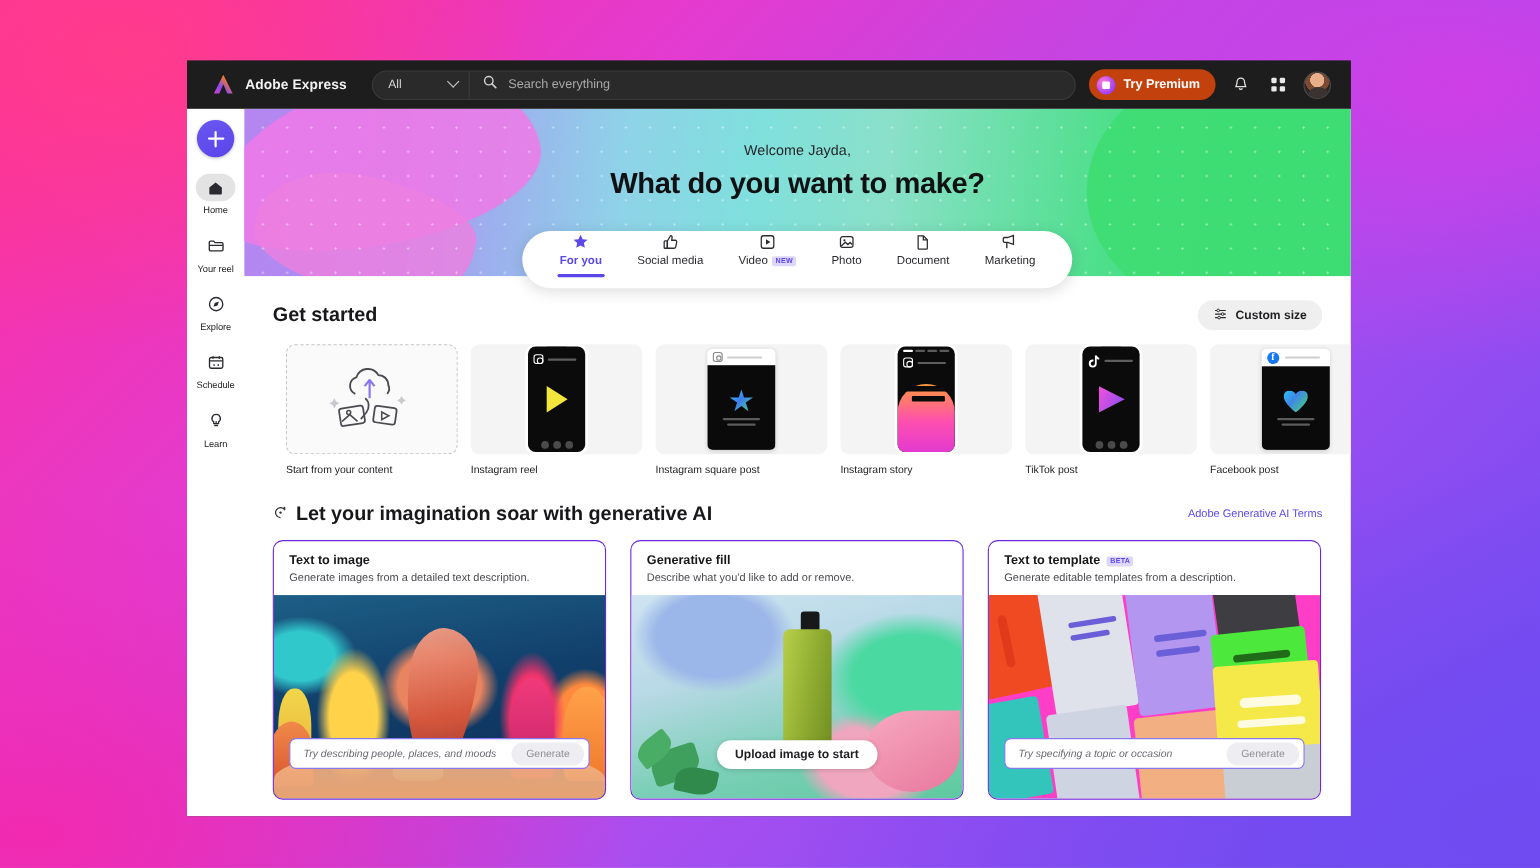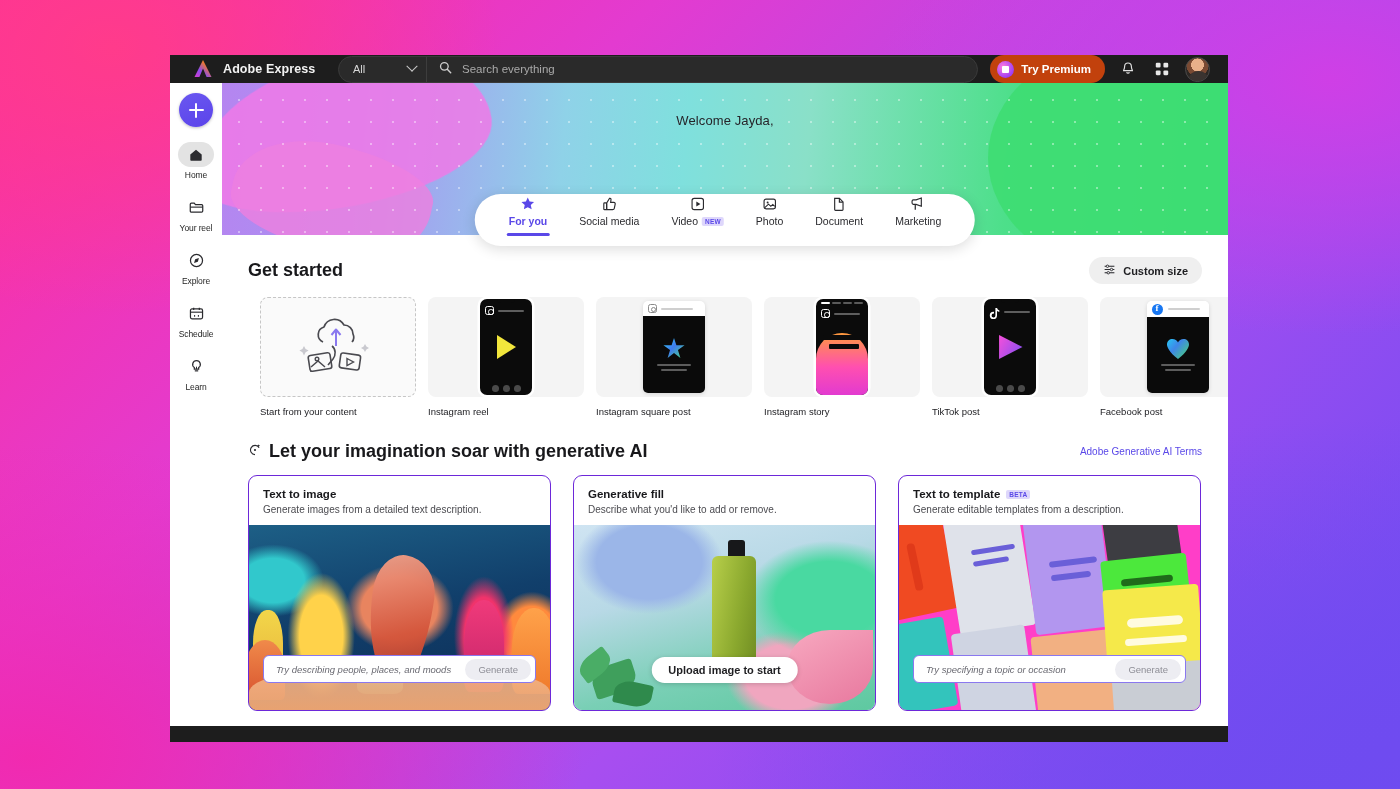--- a/index.html
+++ b/index.html
@@ -16,21 +16,21 @@
 
   
   #app-window {
     position: absolute; left: 170px; top: 55px;
     width: 1058px; height: 687px;
     background: #1d1d1d;
     overflow: hidden;
   }
 
   
-  #topbar { height: 28px; background: #1d1d1d; display: flex; align-items: center; padding: 0 12px; }
+  #topbar { height: 44px; background: #1d1d1d; display: flex; align-items: center; padding: 0 12px; }
   .brand { display: flex; align-items: center; gap: 9px; min-width: 152px; padding-left: 10px; }
   .logo-a { width: 22px; height: 22px; position: relative; }
   .brand-name { color: #f2f2f2; font-size: 12.5px; font-weight: bold; letter-spacing: .1px; }
 
   .searchwrap {
     display: flex; align-items: center; flex: 1; height: 27px;
     background: #2a2a2a; border: 1px solid #3a3a3a; border-radius: 14px;
     margin-left: 4px; margin-right: 12px; max-width: 660px;
   }
   .filter-sel {
@@ -360,20 +360,21 @@
 
     <div id="main">
 
       <div id="hero">
         <div class="hero-blob-1"></div>
         <div class="hero-blob-2"></div>
         <div class="hero-blob-3"></div>
         <div class="hero-dots"></div>
         <div class="hero-txt">
           <div id="welcome-line">Welcome Jayda,</div>
+          <div id="hero-title">What do you want to make?</div>
         </div>
       </div>
 
       <div id="tabbar">
 
         <div class="tab active">
           <span class="tico">
             <svg width="16" height="16" viewBox="0 0 18 18">
                 <path d="M9 1.6l2.1 4.6 5 .5-3.7 3.4 1 4.9L9 12.6l-4.4 2.4 1-4.9L1.9 6.7l5-.5z" fill="#5a48e8"></path>
               </svg>

